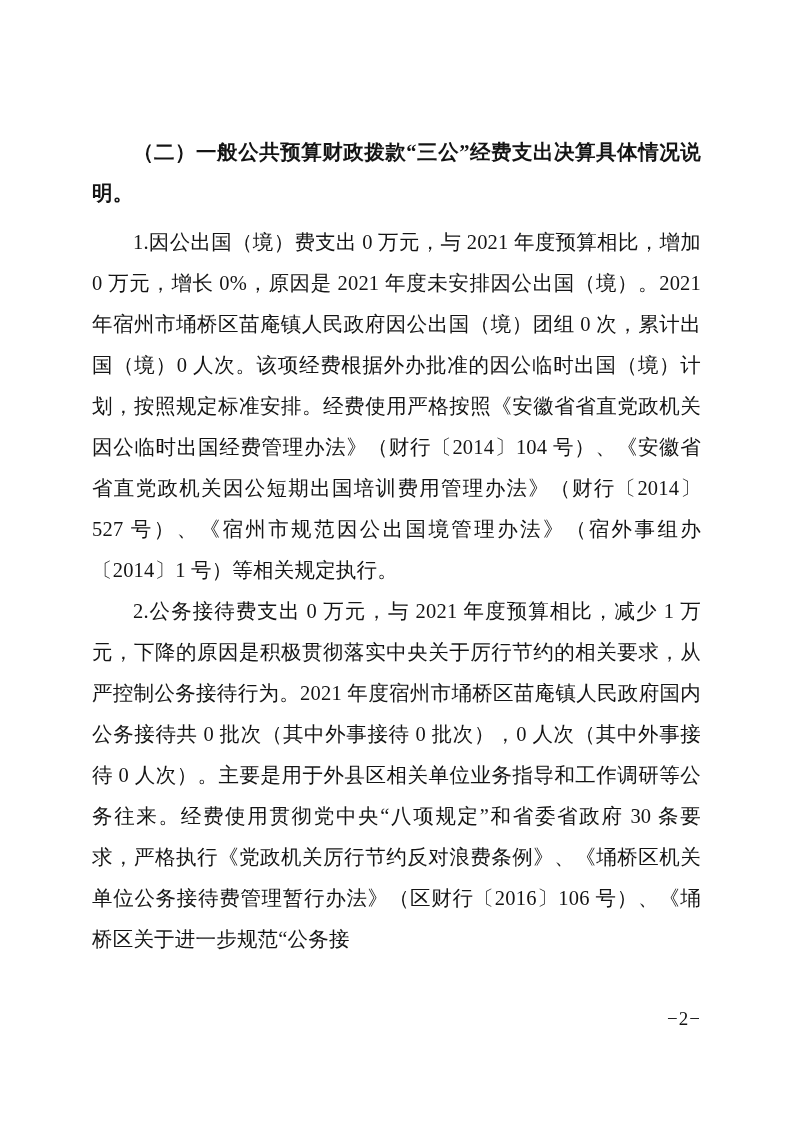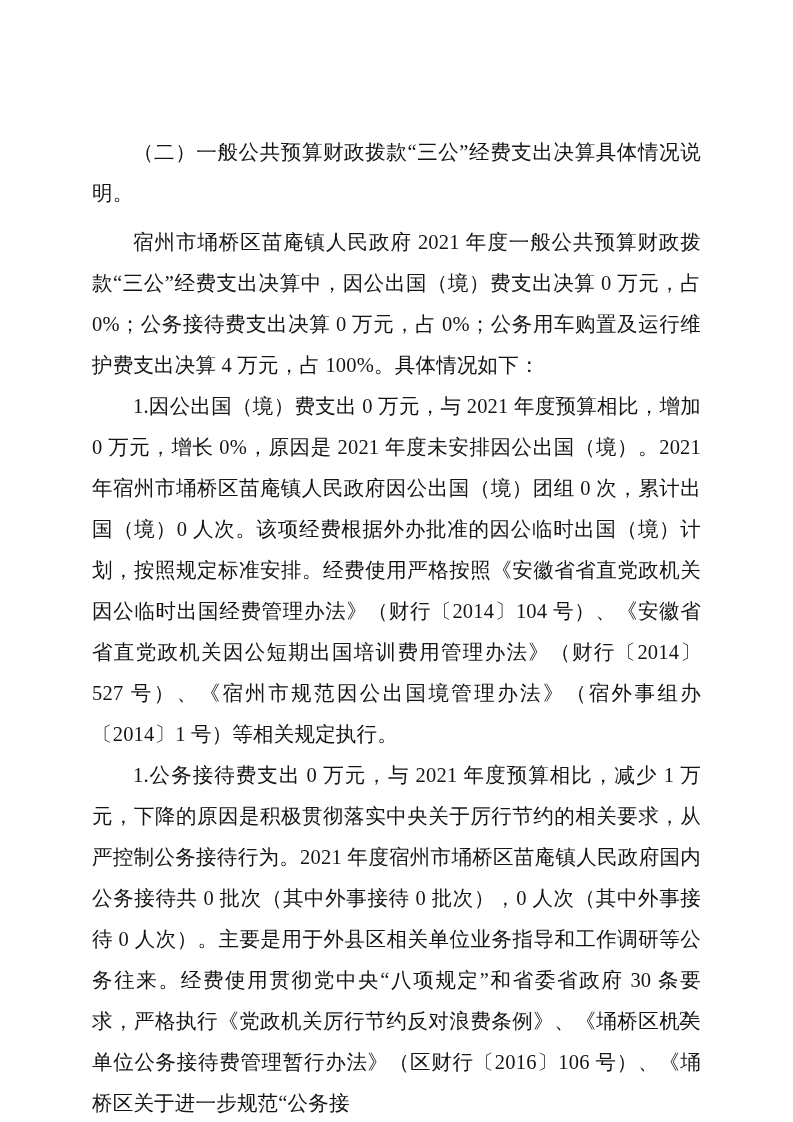--- a/index.html
+++ b/index.html
@@ -25,21 +25,21 @@
     padding: 132px 92px 40px 92px;
   }
   .doc-body {
     font-size: 20.5px;
     line-height: 41px;
     text-align: justify;
     text-justify: inter-ideograph;
     letter-spacing: 0.2px;
   }
   .section-heading {
-    font-weight: normal;
+    font-weight: bold;
     text-indent: 2em;
     margin: 0 0 8px 0;
     font-size: 20.5px;
     line-height: 41px;
     letter-spacing: 0.3px;
   }
   p.para {
     margin: 0;
     text-indent: 2em;
   }
@@ -57,22 +57,21 @@
   }
 </style>
 </head>
 <body>
 
 <div class="page">
   <div class="doc-body">
 
     <div class="section-heading">（二）一般公共预算财政拨款“三公”经费支出决算具体情况说明。</div>
 
-    <p class="para">宿州市埇桥区苗庵镇人民政府 2021 年度一般公共预算财政拨款“三公”经费支出决算中，因公出国（境）费支出决算 0 万元，占 0%；公务接待费支出决算 0 万元，占 0%；公务用车购置及运行维护费支出决算 4 万元，占 100%。具体情况如下：</p>
 
     <p class="para"><span class="bold">1.因公出国（境）费支出</span><span> 0 万元，与 2021 年度预算相比，增加 0 万元，增长 0%，原因是 2021 年度未安排因公出国（境）。2021 年宿州市埇桥区苗庵镇人民政府因公出国（境）团组 0 次，累计出国（境）0 人次。该项经费根据外办批准的因公临时出国（境）计划，按照规定标准安排。经费使用严格按照《安徽省省直党政机关因公临时出国经费管理办法》（财行〔2014〕104 号）、《安徽省省直党政机关因公短期出国培训费用管理办法》（财行〔2014〕527 号）、《宿州市规范因公出国境管理办法》（宿外事组办〔2014〕1 号）等相关规定执行。</span></p>
 
-    <p class="para"><span class="bold">1.公务接待费支出</span><span> 0 万元，与 2021 年度预算相比，减少 1 万元，下降的原因是积极贯彻落实中央关于厉行节约的相关要求，从严控制公务接待行为。2021 年度宿州市埇桥区苗庵镇人民政府国内公务接待共 0 批次（其中外事接待 0 批次），0 人次（其中外事接待 0 人次）。主要是用于外县区相关单位业务指导和工作调研等公务往来。经费使用贯彻党中央“八项规定”和省委省政府 30 条要求，严格执行《党政机关厉行节约反对浪费条例》、《埇桥区机关单位公务接待费管理暂行办法》（区财行〔2016〕106 号）、《埇桥区关于进一步规范“公务接</span></p>
+    <p class="para"><span class="bold">2.公务接待费支出</span><span> 0 万元，与 2021 年度预算相比，减少 1 万元，下降的原因是积极贯彻落实中央关于厉行节约的相关要求，从严控制公务接待行为。2021 年度宿州市埇桥区苗庵镇人民政府国内公务接待共 0 批次（其中外事接待 0 批次），0 人次（其中外事接待 0 人次）。主要是用于外县区相关单位业务指导和工作调研等公务往来。经费使用贯彻党中央“八项规定”和省委省政府 30 条要求，严格执行《党政机关厉行节约反对浪费条例》、《埇桥区机关单位公务接待费管理暂行办法》（区财行〔2016〕106 号）、《埇桥区关于进一步规范“公务接</span></p>
 
   </div>
 </div>
 
 <div class="page-number">−2−</div>
 
 </body></html>

